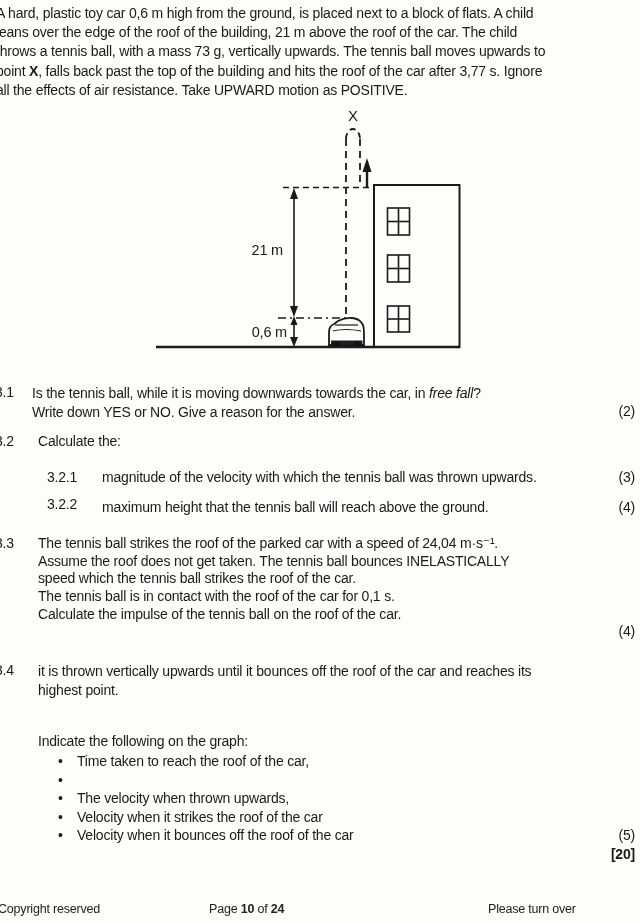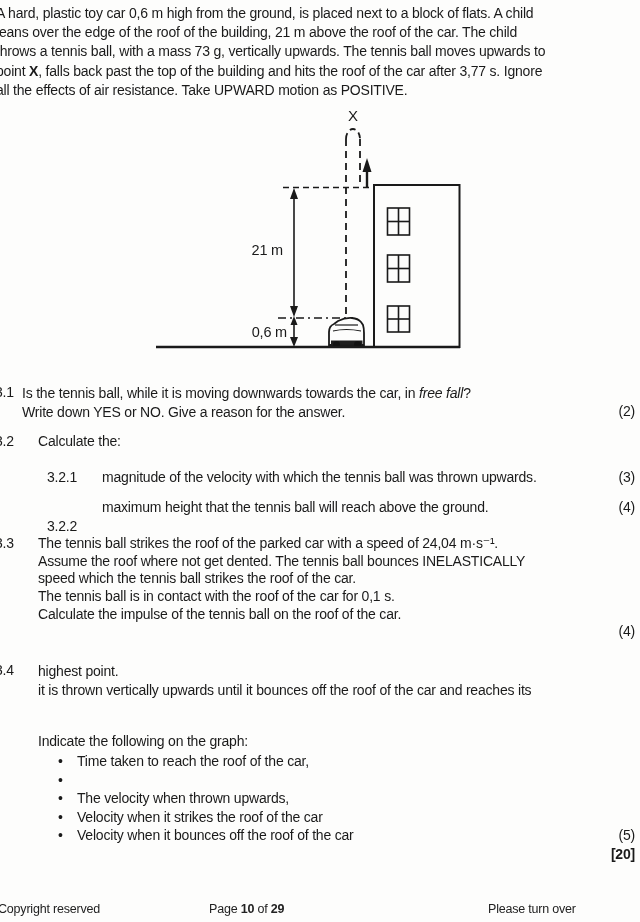--- a/index.html
+++ b/index.html
@@ -82,51 +82,51 @@
     <path d="M193,233 Q206,230 221,233" stroke="#1a1a1a" stroke-width="1.1" fill="none"></path>
     <rect x="191" y="242.5" width="31.5" height="4" fill="#1e1e1e"></rect>
     <circle cx="196.5" cy="246.5" r="3.4" fill="#111"></circle>
     <circle cx="217.5" cy="246.5" r="3.4" fill="#111"></circle>
   </g>
 
   <line x1="16" y1="249" x2="320" y2="249" stroke="#1a1a1a" stroke-width="2.5"></line>
 </svg>
 
 <div class="qnum" style="top:384px;">3.1</div>
-<div class="abs lh19" style="top:384px;left:22px;">
+<div class="abs lh19" style="top:384px;left:32px;">
   <div class="line"><span>Is the tennis ball, while it is moving downwards towards the car, in </span><span class="i">free fall</span><span>?</span></div>
   <div class="line">Write down YES or NO. Give a reason for the answer.</div>
 </div>
 <div class="marks" style="top:403px;">(2)</div>
 
 <div class="qnum" style="top:433px;">3.2</div>
 <div class="abs" style="top:433px;left:38px;">Calculate the:</div>
 
 <div class="abs" style="top:469px;left:47px;">3.2.1</div>
 <div class="abs" style="top:469px;left:102px;">magnitude of the velocity with which the tennis ball was thrown upwards.</div>
 <div class="marks" style="top:469px;">(3)</div>
 
-<div class="abs" style="top:518px;left:47px;">3.2.2</div>
+<div class="abs" style="top:496px;left:47px;">3.2.2</div>
 <div class="abs" style="top:499px;left:102px;">maximum height that the tennis ball will reach above the ground.</div>
 <div class="marks" style="top:499px;">(4)</div>
 
 <div class="qnum" style="top:535px;">3.3</div>
 <div class="abs lh177" style="top:535px;left:38px;">
   <div class="line">The tennis ball strikes the roof of the parked car with a speed of 24,04 m·s⁻¹.</div>
-  <div class="line">Assume the roof where not get dented. The tennis ball bounces INELASTICALLY</div>
+  <div class="line">Assume the roof does not get taken. The tennis ball bounces INELASTICALLY</div>
   <div class="line">speed which the tennis ball strikes the roof of the car.</div>
   <div class="line">The tennis ball is in contact with the roof of the car for 0,1 s.</div>
   <div class="line">Calculate the impulse of the tennis ball on the roof of the car.</div>
 </div>
 <div class="marks" style="top:623px;">(4)</div>
 
 <div class="qnum" style="top:662px;">3.4</div>
 <div class="abs lh188" style="top:662px;left:38px;">
+  <div class="line">it is thrown vertically upwards until it bounces off the roof of the car and reaches its</div>
   <div class="line">highest point.</div>
-  <div class="line">it is thrown vertically upwards until it bounces off the roof of the car and reaches its</div>
 </div>
 <div class="abs" style="top:733px;left:38px;">Indicate the following on the graph:</div>
 
 <div class="abs" style="top:752px;left:58px;">
   <div class="bullet-row">
       <span class="bullet-dot">•</span>
       <span>Time taken to reach the roof of the car,</span>
     </div>
   <div class="bullet-row">
       <span class="bullet-dot">•</span>
@@ -141,14 +141,14 @@
     </div>
   <div class="bullet-row">
       <span class="bullet-dot">•</span>
       <span>Velocity when it bounces off the roof of the car</span>
     </div>
 </div>
 <div class="marks" style="top:827px;">(5)</div>
 <div class="marks b" style="top:846px;">[20]</div>
 
 <div class="abs footer-text" style="top:902px;left:-2px;">Copyright reserved</div>
-<div class="abs footer-text" style="top:902px;left:209px;"><span>Page </span><span class="b">10</span><span> of </span><span class="b">29</span></div>
+<div class="abs footer-text" style="top:902px;left:209px;"><span>Page </span><span class="b">10</span><span> of </span><span class="b">24</span></div>
 <div class="abs footer-text" style="top:902px;left:488px;">Please turn over</div>
 
 </body></html>

